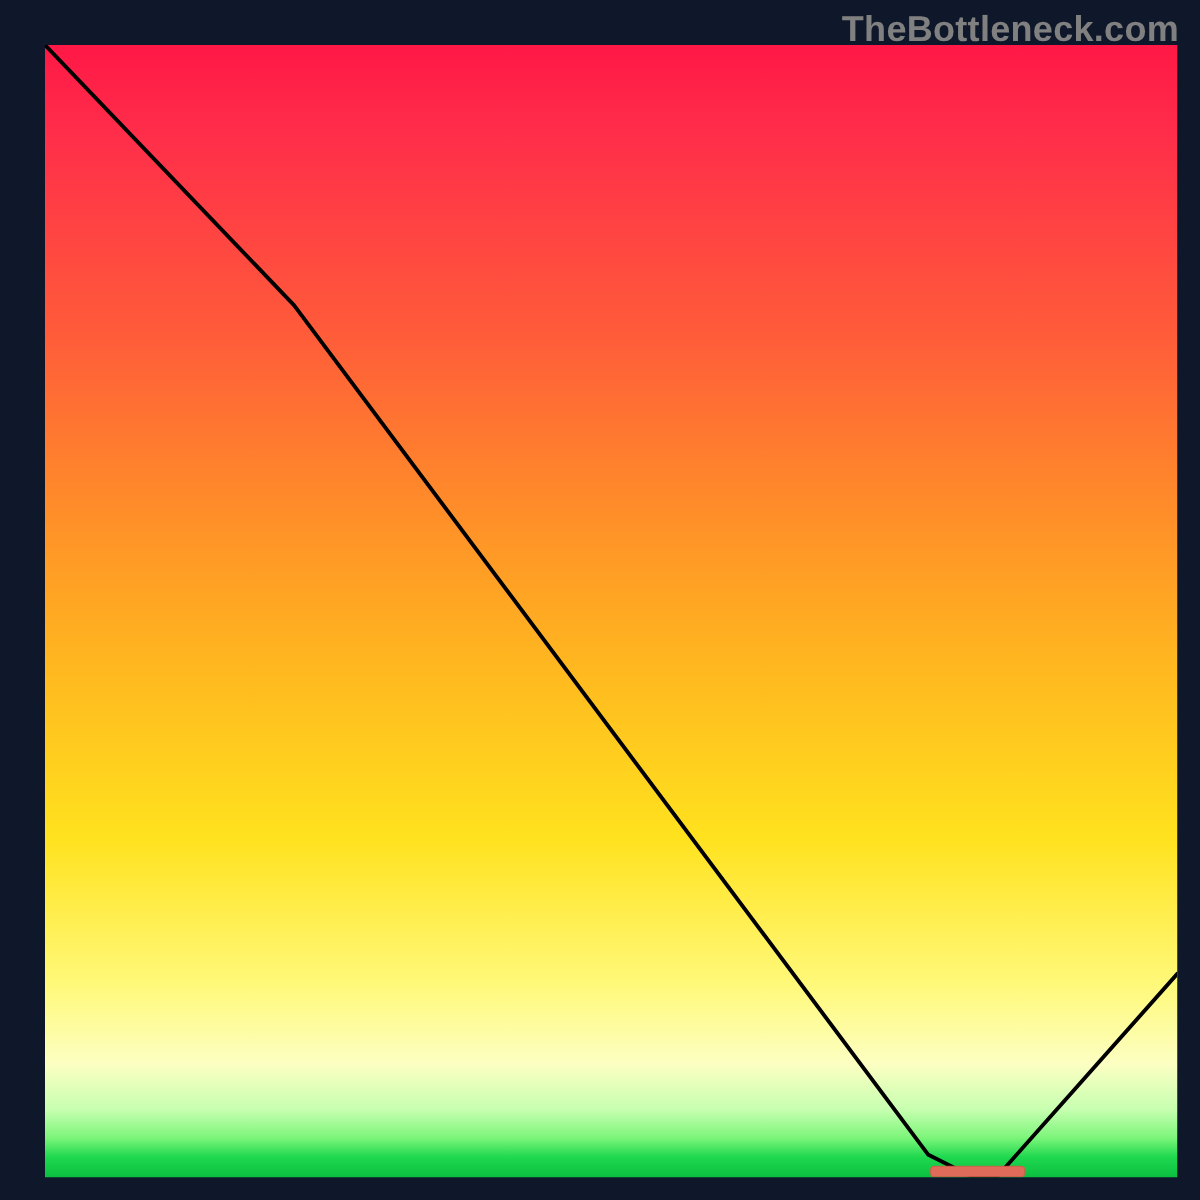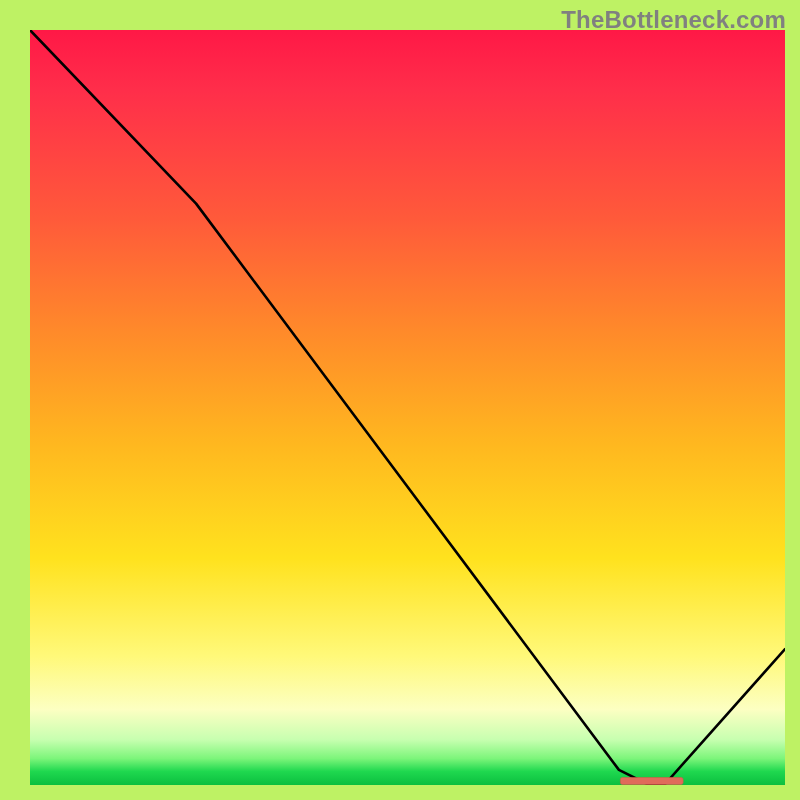--- a/index.html
+++ b/index.html
@@ -8,21 +8,21 @@
     width: 800px;
     height: 800px;
     background: #000;
     overflow: hidden;
     font-family: Arial, Helvetica, sans-serif;
   }
   .outer {
     position: relative;
     width: 800px;
     height: 800px;
-    background: #bef264;
+    background: #0f172a;
   }
   .watermark {
     position: absolute;
     top: 6px;
     right: 14px;
     color: #808080;
     font-size: 24px;
     font-weight: 600;
     letter-spacing: 0.2px;
     z-index: 20;

